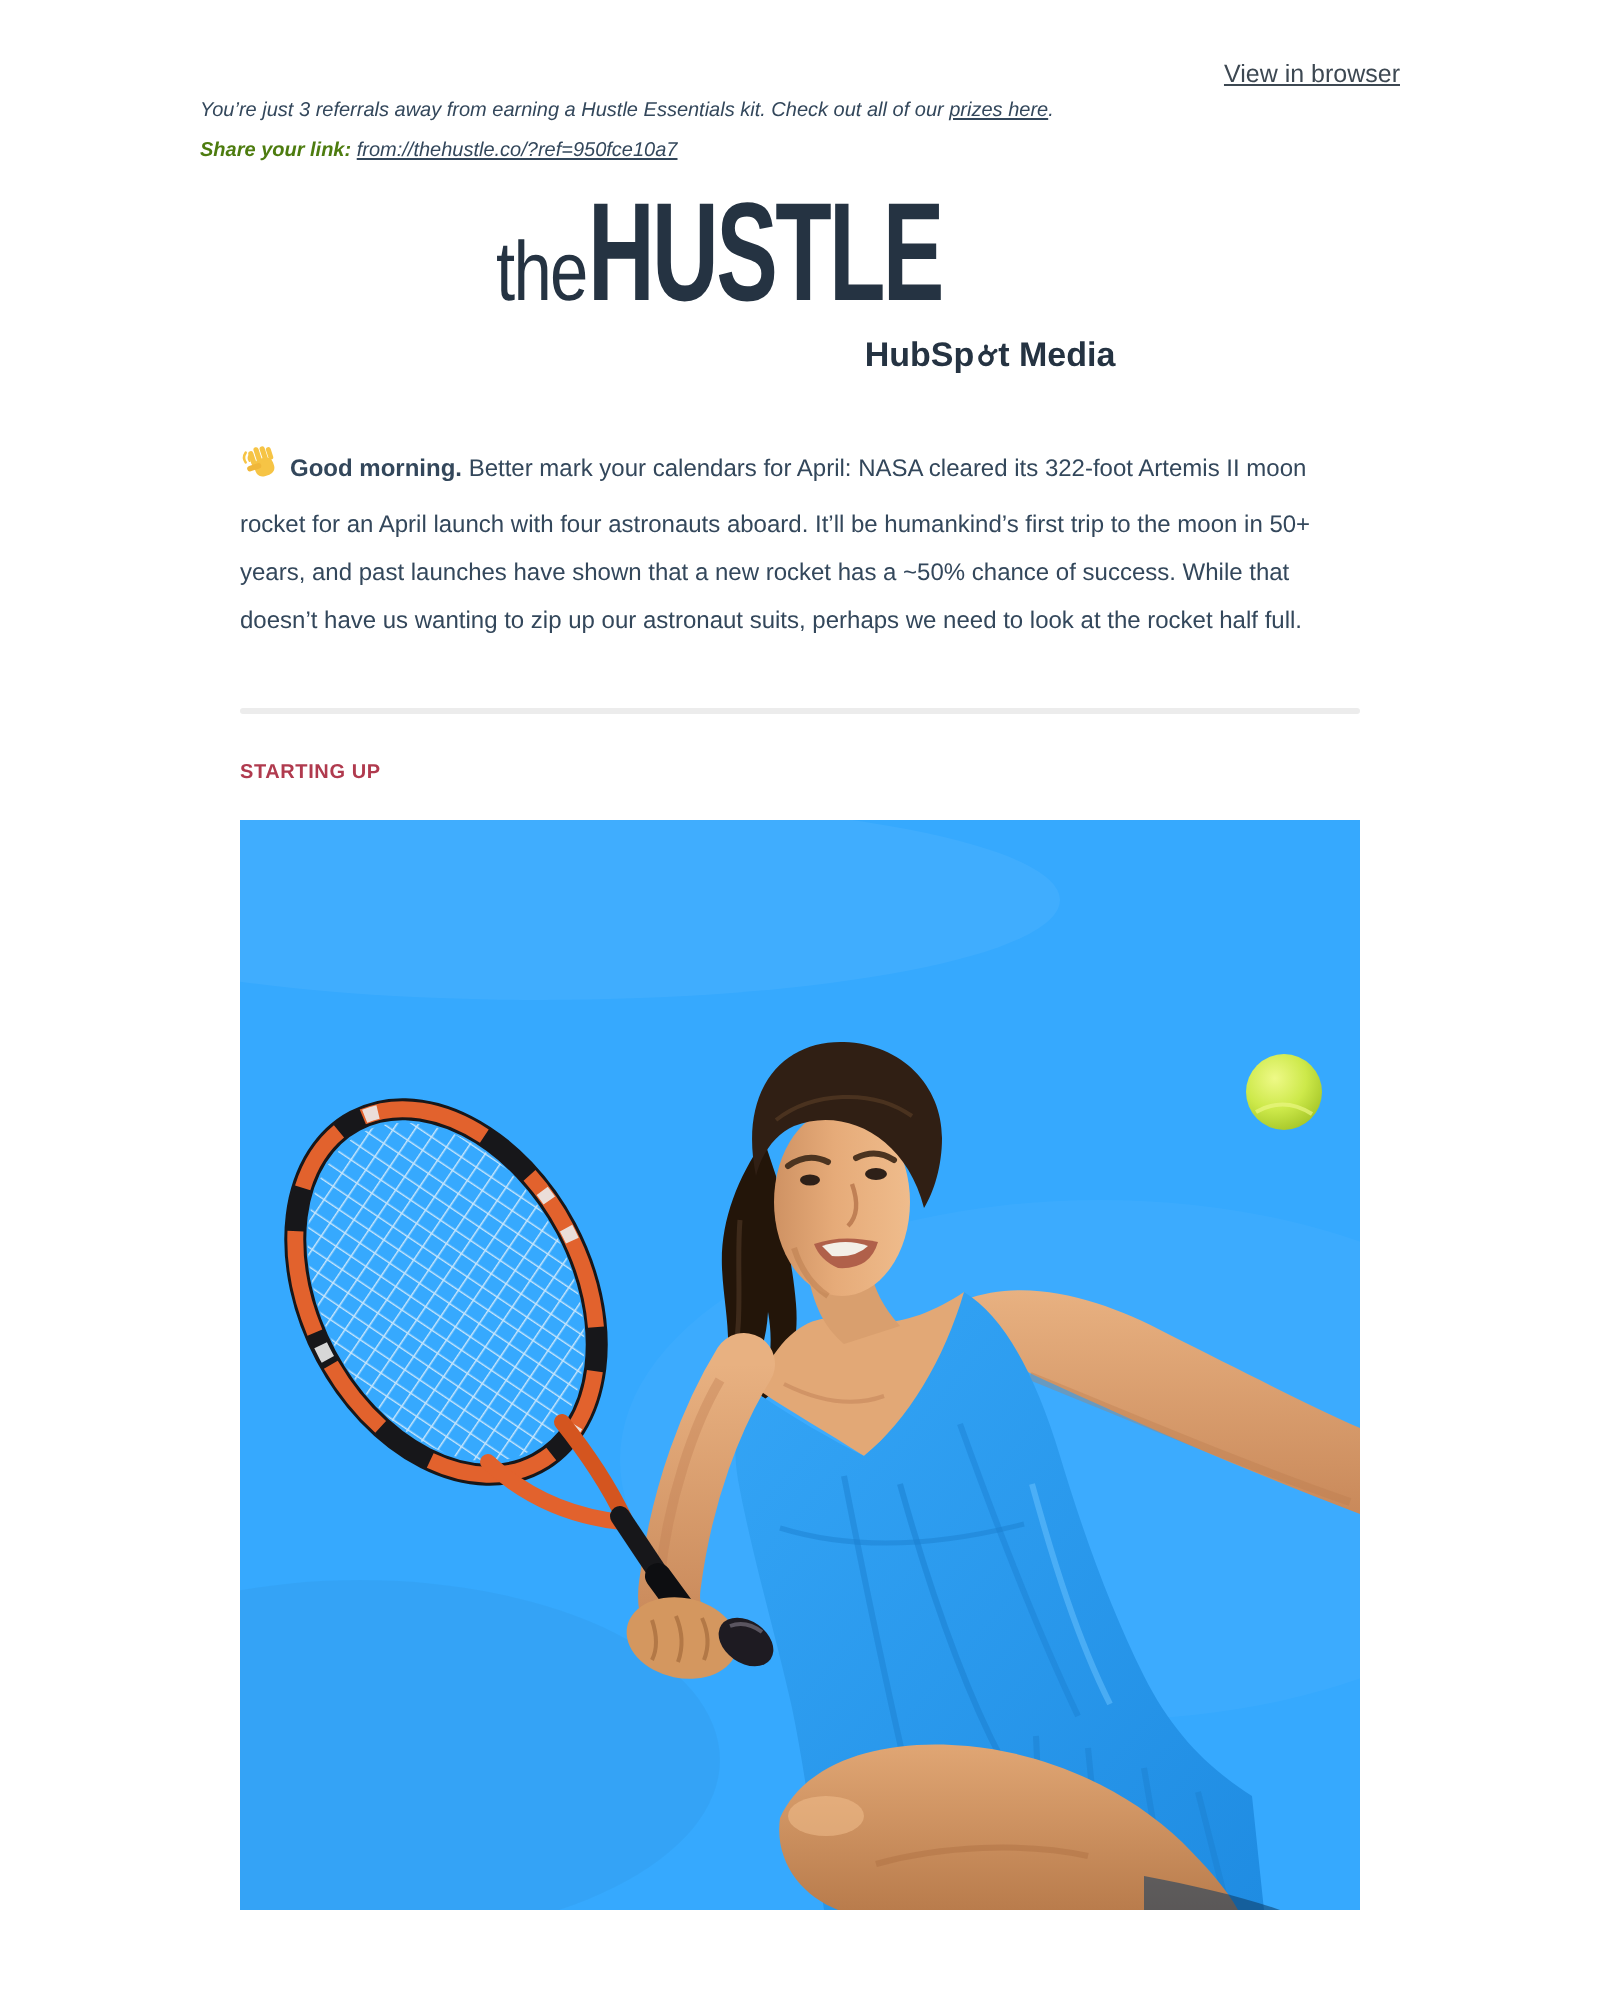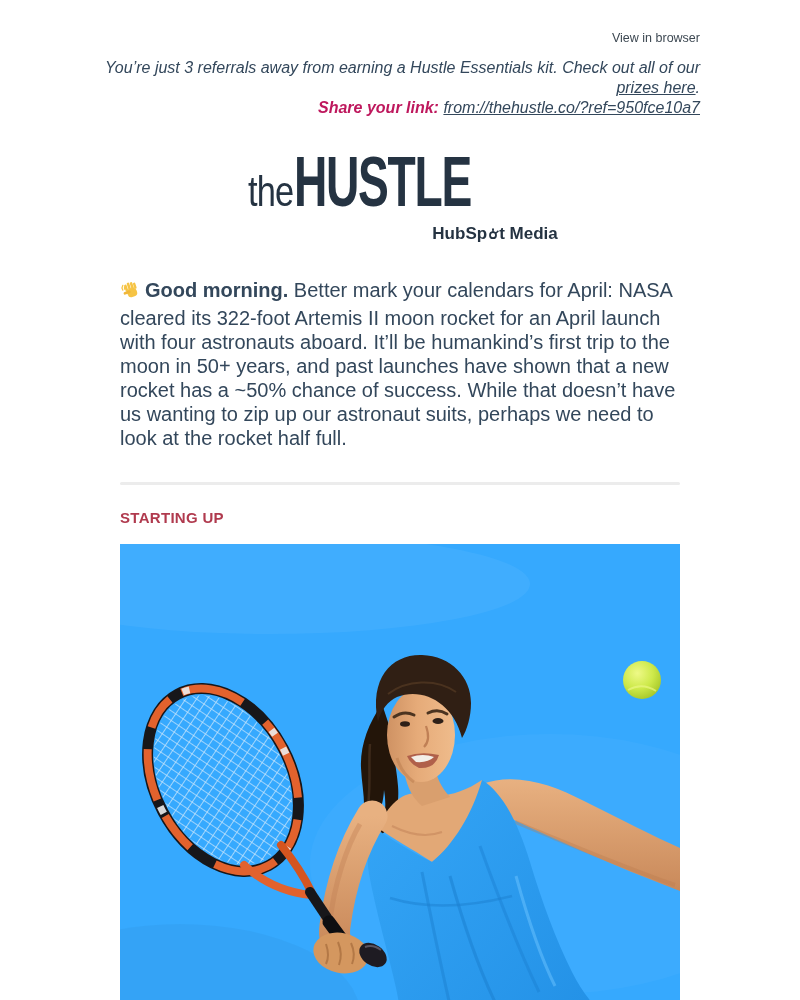--- a/index.html
+++ b/index.html
@@ -7,50 +7,50 @@
   body {
     width:800px; height:1000px; overflow:hidden;
     font-family:"Liberation Sans","DejaVu Sans",sans-serif;
     color:#33475b;
   }
   .email-wrap { width:600px; margin:0 auto; padding-top:28px; }
 
   
   .browser-row { text-align:right; }
   .view-browser {
-    font-size:12.5px; color:#3d4852; cursor:pointer;
+    font-size:12.5px; color:#3d4852; text-decoration:underline; cursor:pointer;
   }
 
   
-  .referral { margin-top:12px; text-align:right; font-style:italic;
-              font-size:16px; line-height:20px; color:#33475b; }
+  .referral { text-align:left; font-style:italic;
+              font-size:10px; line-height:20px; color:#33475b; }
   .referral a, .referral .u { text-decoration:underline; color:#33475b; cursor:pointer; }
-  .share-label { color:#be185d; font-weight:bold; }
-
-  
-  .masthead { margin-top:24px; text-align:center; }
+  .share-label { color:#4d7c0f; font-weight:bold; }
+
+  
+  .masthead { text-align:center; }
   .logo-box { display:inline-block; }
   .logo-row { display:flex; align-items:baseline; justify-content:center; color:#253342; }
   .logo-the { font-size:42px; font-weight:400; letter-spacing:-1px;
               display:inline-block; transform:scaleX(.82); transform-origin:right bottom; }
   .logo-hustle { font-size:70px; font-weight:bold; letter-spacing:-2px;
               display:inline-block; transform:scaleX(.66); transform-origin:left bottom; }
   .byline { margin-top:2px; text-align:right; padding-right:4px;
             font-size:17px; font-weight:bold; color:#253342; }
   .byline svg { vertical-align:-1px; }
 
   
-  .intro { width:560px; margin:34px auto 0; font-size:20px; line-height:24px; color:#33475b; }
+  .intro { width:560px; margin:34px auto 0; font-size:12px; line-height:24px; color:#33475b; }
   .intro .lead { font-weight:bold; }
   .wave { display:inline-block; vertical-align:-4px; margin-right:4px; }
 
   
   .divider { width:560px; margin:32px auto 0; height:3px; background:#ececec; border-radius:2px; }
   .section-title { width:560px; margin:24px auto 0; color:#b03a4e;
-                   font-size:15px; font-weight:bold; letter-spacing:.3px; }
+                   font-size:10px; font-weight:bold; letter-spacing:.3px; }
 
   
   .hero { width:560px; height:545px; margin:18px auto 0; display:block; }
   .hero svg { display:block; }
 </style>
 </head>
 <body>
 
 <div class="email-wrap">
 

